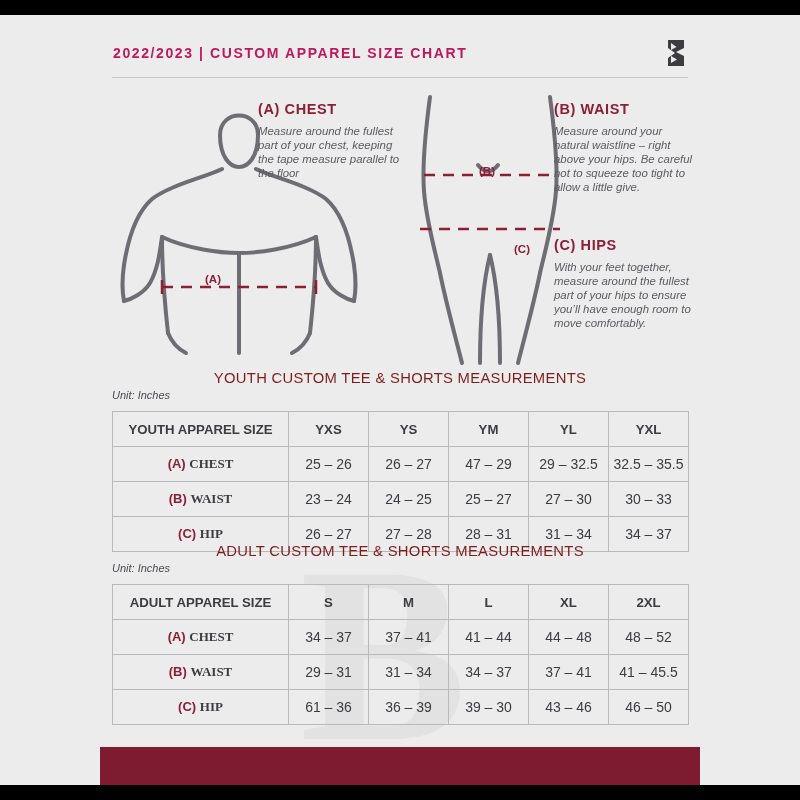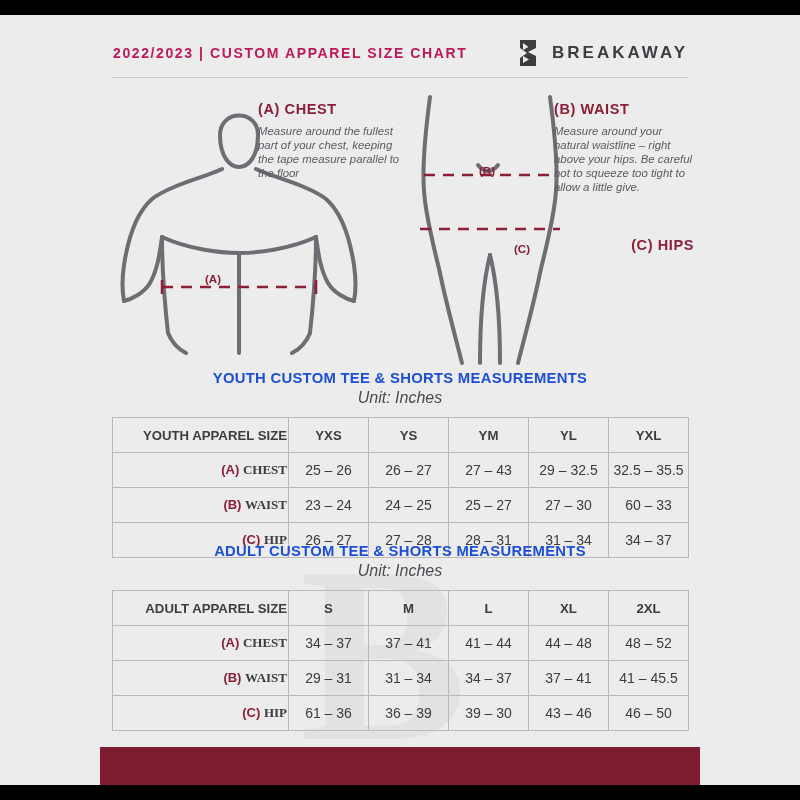--- a/index.html
+++ b/index.html
@@ -104,33 +104,32 @@
     margin-bottom: 7px;
   }
   .callout-body {
     font-size: 11.4px;
     font-style: italic;
     color: #5a5a60;
     line-height: 14px;
   }
   .co-chest { left: 258px; top: 24px; width: 142px; }
   .co-waist { left: 554px; top: 24px; width: 140px; }
-  .co-hips  { left: 554px; top: 160px; width: 140px; text-align: right; }
+  .co-hips  { left: 554px; top: 160px; width: 140px; }
   
   .table-block { position: absolute; left: 112px; width: 576px; }
   .tbl-title {
     text-align: center;
     font-size: 14.8px;
-    font-weight: bold;
-    color: #1d4ed8;
+    font-weight: normal;
+    color: #7f1d1d;
     letter-spacing: 0.3px;
   }
   .tbl-sub {
-    text-align: center;
-    font-size: 16px;
+    font-size: 11px;
     font-style: italic;
     color: #4a4a50;
     margin-top: 3px;
     margin-bottom: 10px;
   }
   table {
     border-collapse: collapse;
     width: 576px;
     table-layout: fixed;
   }
@@ -140,21 +139,21 @@
     font-size: 14px;
     color: #3c3c41;
     text-align: center;
     font-weight: normal;
   }
   table tr:first-child th, table tr:first-child td {
     font-weight: bold;
     font-size: 13.2px;
   }
   th.rowhead, td.rowhead {
-    text-align: right;
+    text-align: center;
     font-weight: bold;
     font-size: 13px;
   }
   td.rowhead .mark { color: #8b1f35; }
   td.rowhead .lbl { color: #3c3c41; font-family: Liberation Serif, serif; }
   col.c0 { width: 176px; }
   col.cn { width: 80px; }
   
   .bottom-bar {
     position: absolute;
@@ -176,21 +175,20 @@
     <div class="header">
       <div class="header-title">2022/2023  |  CUSTOM APPAREL SIZE CHART</div>
       <div class="brand-wrap">
         <span class="brand-mark">
           <svg width="24" height="28" viewBox="0 0 24 28">
             <path d="M4 1 L20 1 L20 9 L12 13 L20 17 L20 27 L4 27 L4 19 L11 14 L4 9 Z" fill="#3c3c41"></path>
             <path d="M7 4 L7 11 L12.5 8 Z" fill="#ececed"></path>
             <path d="M7 24 L7 17 L13 20.5 Z" fill="#ececed"></path>
           </svg>
         </span>
-        <span class="brand-name">BREAKAWAY</span>
       </div>
       <div class="rule rule-top"></div>
     </div>
 
     <div class="figures">
 
       <svg class="fig-svg" style="left:110px; top:10px;" width="320" height="280" viewBox="0 0 320 280">
         <g fill="none" stroke="#6d6d73" stroke-width="4" stroke-linecap="round" stroke-linejoin="round">
           <path d="M110 48 C110 22, 148 22, 148 48 C148 70, 138 80, 129 80 C120 80, 110 70, 110 48 Z"></path>
           <path d="M112 82 C96 90, 60 98, 42 112 C26 126, 18 152, 14 178"></path>
@@ -232,20 +230,21 @@
       <div class="callout co-chest">
         <div class="callout-title">(A) CHEST</div>
         <div class="callout-body">Measure around the fullest part of your chest, keeping the tape measure parallel to the floor</div>
       </div>
       <div class="callout co-waist">
         <div class="callout-title">(B) WAIST</div>
         <div class="callout-body">Measure around your natural waistline – right above your hips. Be careful not to squeeze too tight to allow a little give.</div>
       </div>
       <div class="callout co-hips">
         <div class="callout-title">(C) HIPS</div>
+        <div class="callout-body">With your feet together, measure around the fullest part of your hips to ensure you’ll have enough room to move comfortably.</div>
       </div>
     </div>
 
     <div class="table-block" style="top:355px;">
       <div class="tbl-title">YOUTH CUSTOM TEE &amp; SHORTS MEASUREMENTS</div>
       <div class="tbl-sub">Unit: Inches</div>
       <table>
         <colgroup>
             <col class="c0">
             <col class="cn">
@@ -260,31 +259,31 @@
             <th>YXS</th>
             <th>YS</th>
             <th>YM</th>
             <th>YL</th>
             <th>YXL</th>
           </tr>
           <tr>
             <td class="rowhead"><span class="mark">(A)</span> <span class="lbl">CHEST</span></td>
             <td>25 – 26</td>
             <td>26 – 27</td>
-            <td>27 – 43</td>
+            <td>47 – 29</td>
             <td>29 – 32.5</td>
             <td>32.5 – 35.5</td>
           </tr>
           <tr>
             <td class="rowhead"><span class="mark">(B)</span> <span class="lbl">WAIST</span></td>
             <td>23 – 24</td>
             <td>24 – 25</td>
             <td>25 – 27</td>
             <td>27 – 30</td>
-            <td>60 – 33</td>
+            <td>30 – 33</td>
           </tr>
           <tr>
             <td class="rowhead"><span class="mark">(C)</span> <span class="lbl">HIP</span></td>
             <td>26 – 27</td>
             <td>27 – 28</td>
             <td>28 – 31</td>
             <td>31 – 34</td>
             <td>34 – 37</td>
           </tr>
         </tbody>

